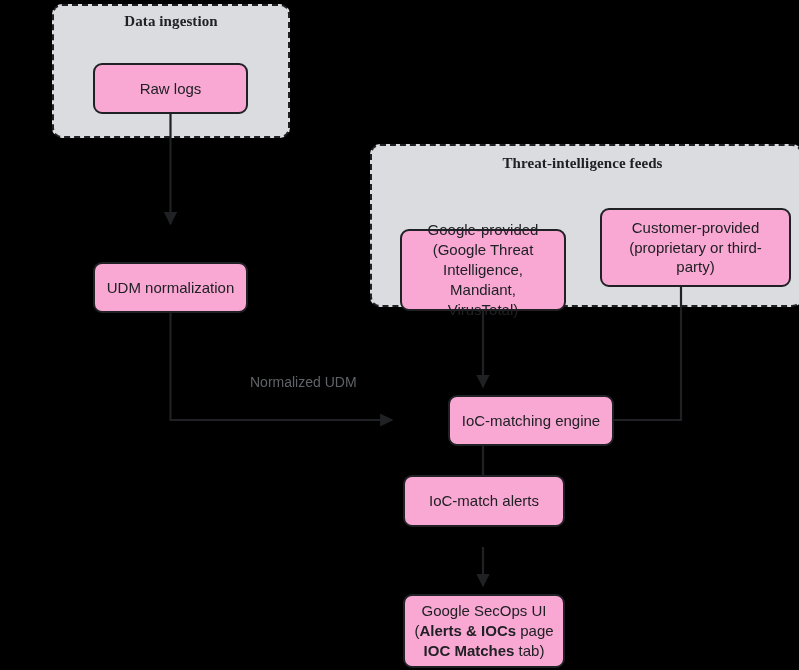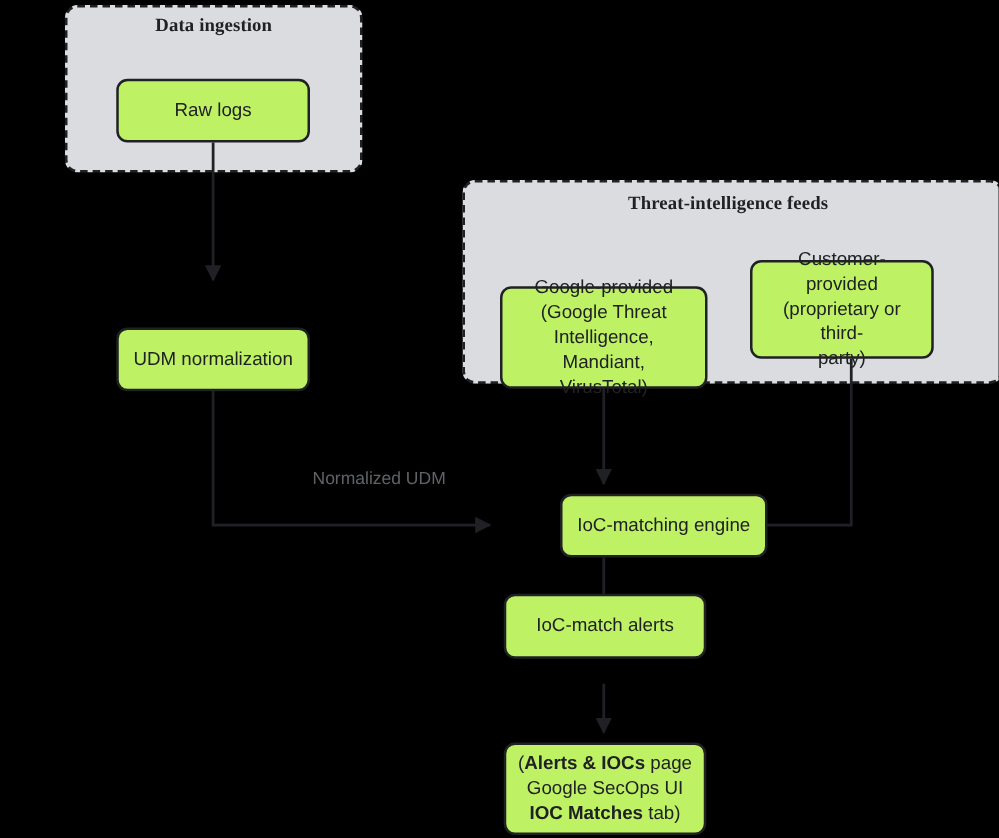--- a/index.html
+++ b/index.html
@@ -30,21 +30,21 @@
     text-align: center;
     font-size: 15px;
     font-weight: bold;
     color: #202124;
     letter-spacing: 0.1px;
     font-family: Liberation Serif, serif;
   }
   
   .node {
     position: absolute;
-    background: #bef264;
+    background: #f9a8d4;
     border: 2.5px solid #202124;
     border-radius: 9px;
     box-sizing: border-box;
     display: flex;
     align-items: center;
     justify-content: flex-start;
     text-align: center;
     color: #202124;
     font-size: 15px;
     line-height: 1.33;
@@ -131,21 +131,21 @@
 
   <div class="node" style="left:400px; top:203px; width:166px; height:82px;margin-top:26px;">
     <span class="lines">
       <span class="ln">Google-provided</span>
       <span class="ln">(Google Threat</span>
       <span class="ln">Intelligence, Mandiant,</span>
       <span class="ln">VirusTotal)</span>
     </span>
   </div>
 
-  <div class="node" style="left:600px; top:208px; width:147px; height:79px;">
+  <div class="node" style="left:600px; top:208px; width:191px; height:79px;">
     <span class="lines">
       <span class="ln">Customer-provided</span>
       <span class="ln">(proprietary or third-</span>
       <span class="ln">party)</span>
     </span>
   </div>
 
   <div class="node" style="left:400px; top:395px; width:166px; height:51px;margin-left:48px;">
     <span class="lines">
       <span class="ln">IoC-matching engine</span>
@@ -153,23 +153,23 @@
   </div>
 
   <div class="node" style="left:403px; top:475px; width:162px; height:52px;">
     <span class="lines">
       <span class="ln">IoC-match alerts</span>
     </span>
   </div>
 
   <div class="node" style="left:403px; top:594px; width:162px; height:74px;">
     <span class="lines">
+      <span class="ln">Google SecOps UI</span>
       <span class="ln">
         <span>(</span><b>Alerts &amp; IOCs</b><span> page</span>
       </span>
-      <span class="ln">Google SecOps UI</span>
       <span class="ln">
         <b>IOC Matches</b><span> tab)</span>
       </span>
     </span>
   </div>
 
 </div>
 
 </body></html>

